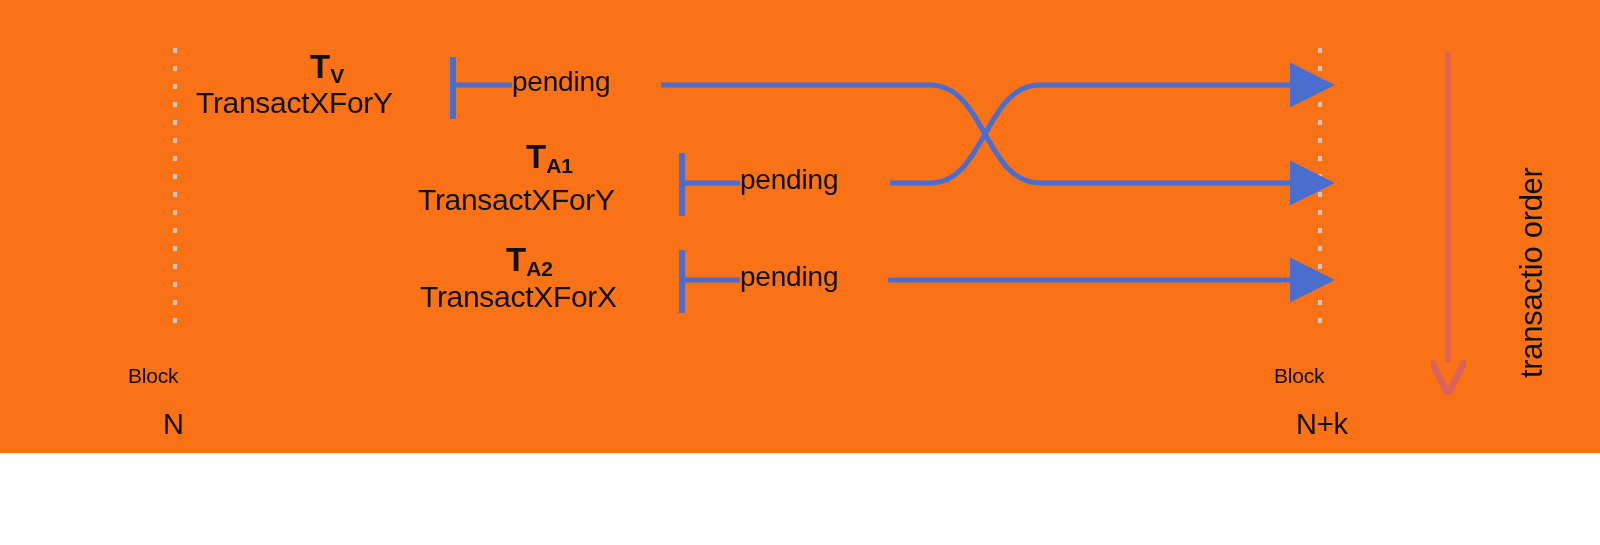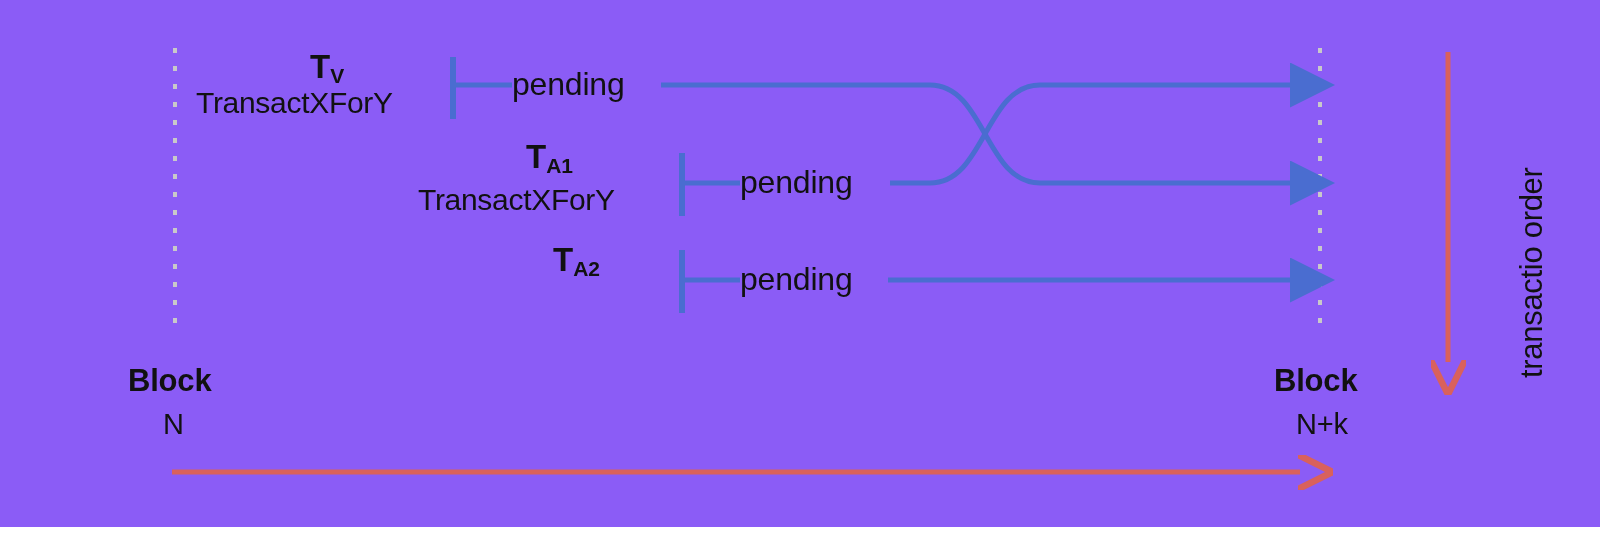--- a/index.html
+++ b/index.html
@@ -8,22 +8,22 @@
     padding: 0;
     background: #ffffff;
   }
   body {
     font-family: "Liberation Sans", sans-serif;
     -webkit-font-smoothing: antialiased;
   }
   #diagram-root {
     position: relative;
     width: 1600px;
-    height: 527px;
-    background: #8b5cf6;
+    height: 453px;
+    background: #f97316;
     overflow: hidden;
   }
   #diagram-svg {
     position: absolute;
     left: 0;
     top: 0;
     width: 1600px;
     height: 545px;
     display: block;
   }
@@ -47,27 +47,27 @@
     position: relative;
     top: 5px;
     left: 0px;
   }
   .tx-action {
     font-size: 30px;
     font-weight: normal;
     letter-spacing: -0.3px;
   }
   .pending {
-    font-size: 32px;
+    font-size: 28px;
     font-weight: normal;
     letter-spacing: -0.2px;
   }
   .block-word {
-    font-size: 31px;
-    font-weight: bold;
+    font-size: 21px;
+    font-weight: normal;
     letter-spacing: -0.2px;
   }
   .block-num {
     font-size: 29px;
     font-weight: normal;
     letter-spacing: -0.2px;
   }
   .axis-caption {
     font-size: 31px;
     font-weight: normal;
@@ -127,23 +127,24 @@
   </div>
   <div class="lbl tx-action" style="left:196px; top:88px;">TransactXForY</div>
   <div class="lbl pending" style="left:512px; top:68px;">pending</div>
 
   <div class="lbl tx-sym" style="left:526px; top:140px;">
     <span>T</span><sub>A1</sub>
   </div>
   <div class="lbl tx-action" style="left:418px; top:185px;">TransactXForY</div>
   <div class="lbl pending" style="left:740px; top:166px;">pending</div>
 
-  <div class="lbl tx-sym" style="left:553px; top:243px;">
+  <div class="lbl tx-sym" style="left:506px; top:243px;">
     <span>T</span><sub>A2</sub>
   </div>
+  <div class="lbl tx-action" style="left:420px; top:282px;">TransactXForX</div>
   <div class="lbl pending" style="left:740px; top:263px;">pending</div>
 
   <div class="lbl block-word" style="left:128px; top:365px;">Block</div>
   <div class="lbl block-num" style="left:163px; top:410px;">N</div>
 
   <div class="lbl block-word" style="left:1274px; top:365px;">Block</div>
   <div class="lbl block-num" style="left:1284px; top:410px;margin-left:12px;">N+k</div>
 
 
   <div class="lbl vert-caption" style="left:1516px; top:378px;">transactio order</div>

